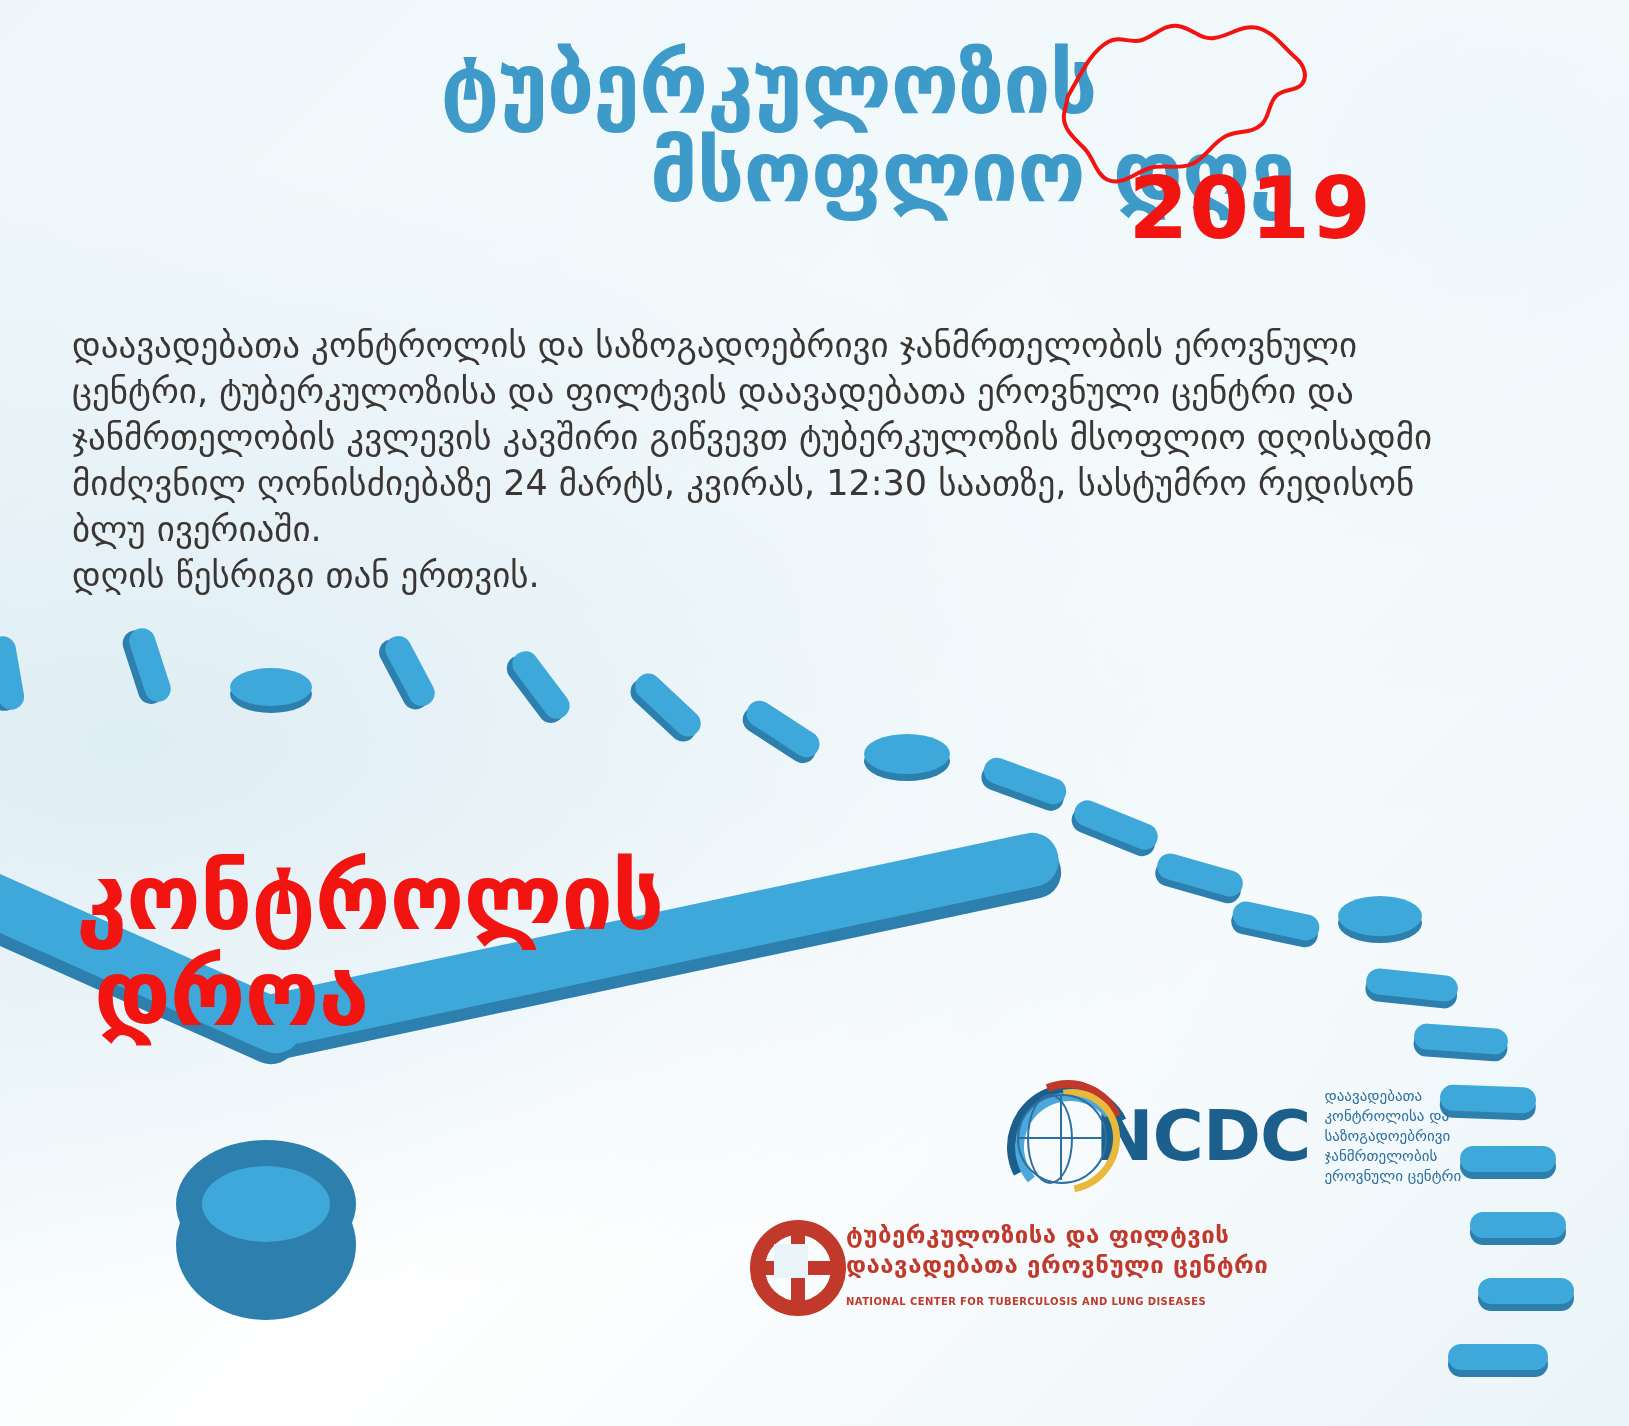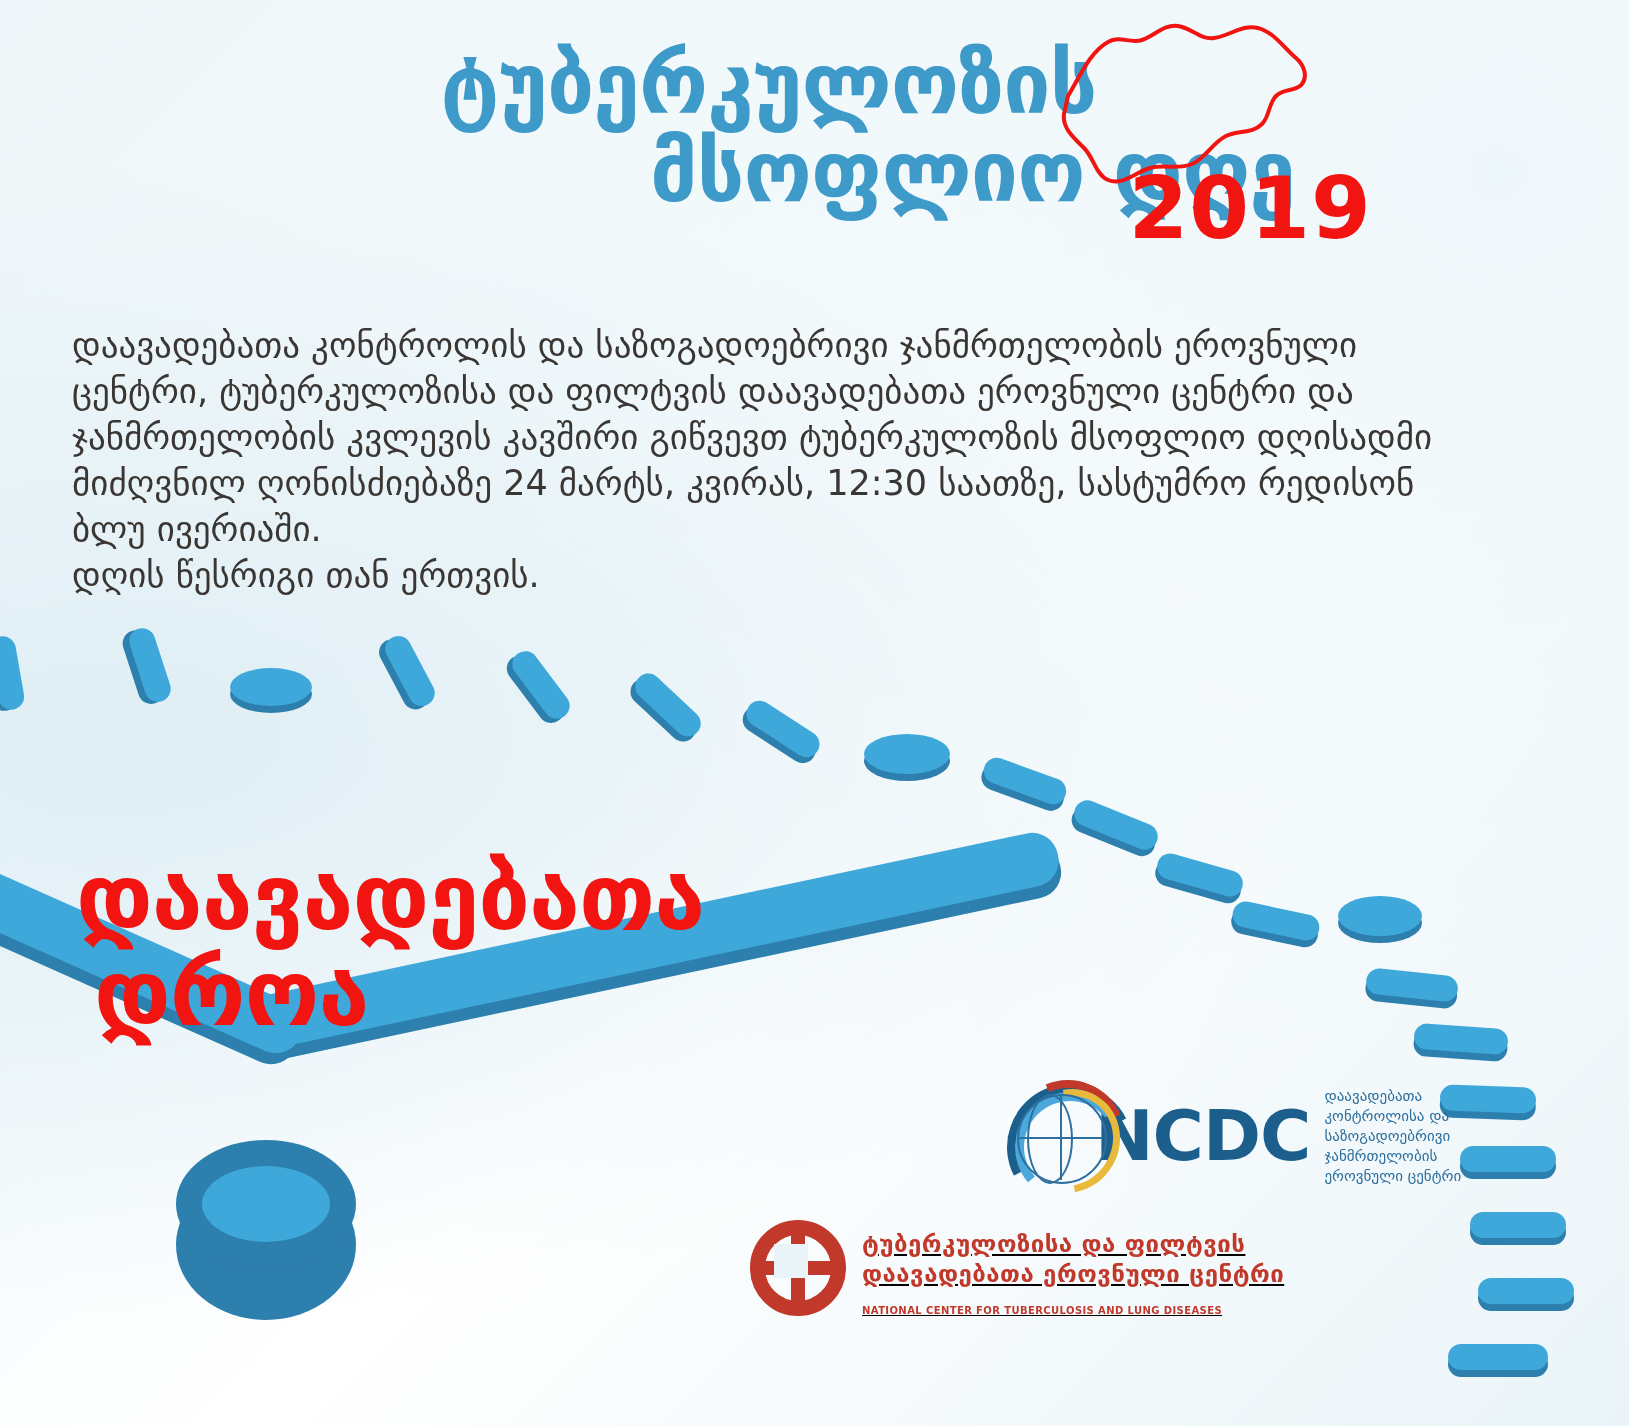--- a/index.html
+++ b/index.html
@@ -73,21 +73,21 @@
   .arc{position:absolute;border-radius:50%;border-style:solid;border-color:transparent;}
   .arc-dk{left:2px;top:4px;width:104px;height:104px;border-width:11px;border-top-color:#1d5f8c;border-left-color:#1d5f8c;transform:rotate(18deg);}
   .arc-lt{left:10px;top:12px;width:92px;height:92px;border-width:9px;border-top-color:#4aa8dc;border-left-color:#4aa8dc;transform:rotate(5deg);}
   .arc-rd{left:6px;top:0px;width:98px;height:98px;border-width:8px;border-top-color:#c0392b;transform:rotate(22deg);}
   .arc-yl{left:14px;top:8px;width:86px;height:92px;border-width:7px;border-top-color:#e8b93a;border-right-color:#e8b93a;transform:rotate(36deg);}
   .ncdc-letters{font-family:"DejaVu Sans","Liberation Sans",sans-serif;font-weight:bold;
      font-size:70px;color:#1d5f8c;letter-spacing:-1px;margin-left:-14px;}
   .ncdc-tag{font-family:"DejaVu Sans","Liberation Sans",sans-serif;font-size:15px;
      line-height:20px;color:#2d6f9e;}
 
-  .tbc{position:absolute;left:10px;top:150px;display:flex;align-items:flex-end;gap:16px;text-decoration:underline;}
+  .tbc{position:absolute;left:10px;top:150px;display:flex;align-items:flex-start;}
   .tbc-mark{position:relative;width:96px;height:96px;}
   .tbc-ring{position:absolute;left:0;top:0;width:96px;height:96px;border-radius:50%;
      border:15px solid #c0392b;box-sizing:border-box;}
   .tbc-v{position:absolute;left:41px;top:4px;width:14px;height:88px;background:#c0392b;}
   .tbc-h{position:absolute;left:4px;top:41px;width:88px;height:14px;background:#c0392b;}
   .tbc-sq{position:absolute;left:24px;top:24px;width:34px;height:34px;background:#eaf4f8;}
   .tbc-text-ka{font-family:"DejaVu Sans","Liberation Sans",sans-serif;font-weight:bold;
      font-size:24px;line-height:30px;color:#c0392b;letter-spacing:0.5px;}
   .tbc-text-en{font-family:"DejaVu Sans","Liberation Sans",sans-serif;font-weight:bold;
      font-size:10px;color:#c0392b;letter-spacing:0.4px;margin-top:16px;}
@@ -160,21 +160,21 @@
   <div class="body-text">
     <p>დაავადებათა კონტროლის და საზოგადოებრივი ჯანმრთელობის ეროვნული</p>
     <p>ცენტრი, ტუბერკულოზისა და ფილტვის დაავადებათა ეროვნული ცენტრი და</p>
     <p>ჯანმრთელობის კვლევის კავშირი გიწვევთ ტუბერკულოზის მსოფლიო დღისადმი</p>
     <p>მიძღვნილ ღონისძიებაზე 24 მარტს, კვირას, 12:30 საათზე, სასტუმრო რედისონ</p>
     <p>ბლუ ივერიაში.</p>
     <p>დღის წესრიგი თან ერთვის.</p>
   </div>
 
   <div class="slogan">
-    <div class="l1">დაავადებათა</div>
+    <div class="l1">კონტროლის</div>
     <div class="l2">დროა</div>
   </div>
 
   <div class="logos">
 
     <div class="ncdc">
       <div class="ncdc-mark">
         <div class="arc arc-dk"></div>
         <div class="arc arc-lt"></div>
         <div class="arc arc-rd"></div>

